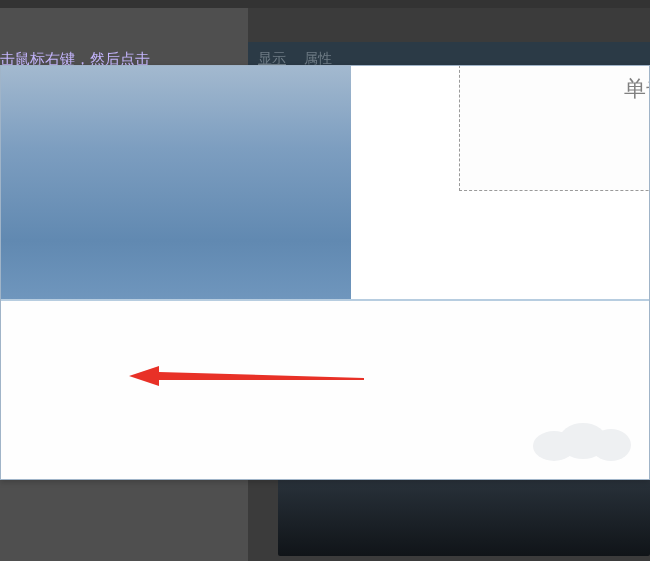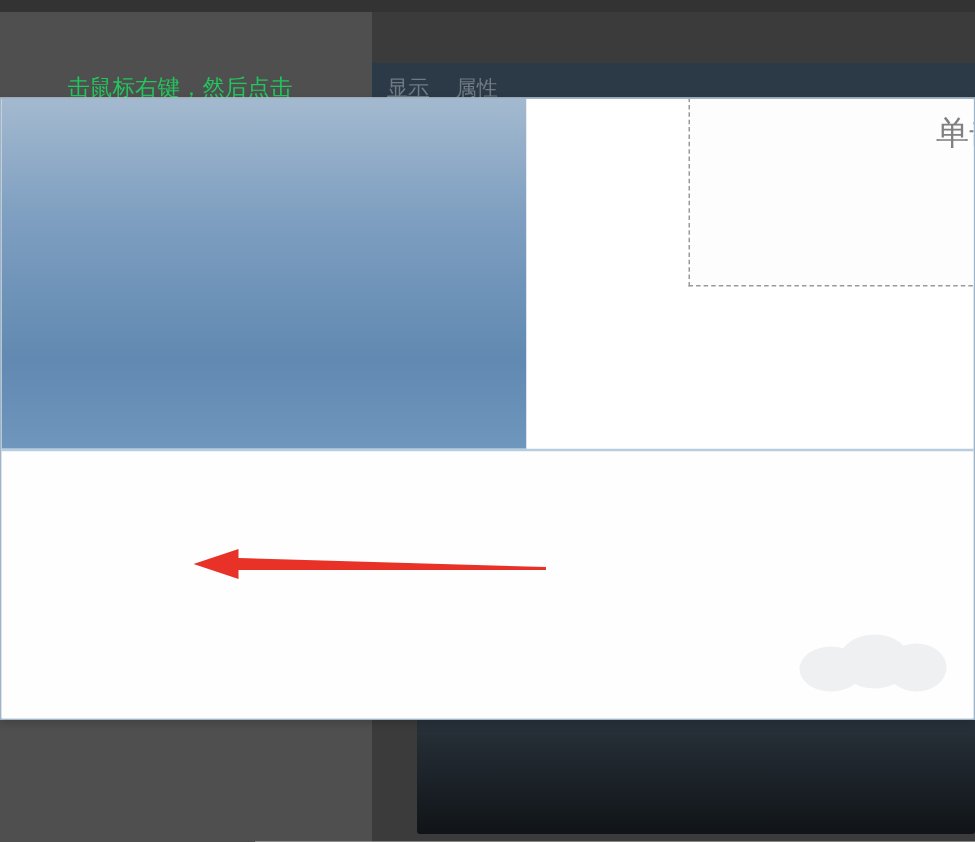--- a/index.html
+++ b/index.html
@@ -13,25 +13,24 @@
     }
     .bg-sidebar {
       position: absolute;
       left: 0; top: 8px; width: 248px; height: 553px;
       background: #4f4f4f;
     }
     .bg-sidebar-text {
       position: absolute;
       left: 0; top: 40px;
       width: 240px;
-      color: #22c55e;
+      color: #c4b5fd;
       font-size: 15px;
       line-height: 1.4;
       white-space: nowrap;
-      text-align: center;
     }
     .bg-main {
       position: absolute;
       left: 248px; top: 8px; width: 402px; height: 553px;
       background: #3b3b3b;
     }
     .bg-panel-header {
       position: absolute;
       left: 248px; top: 42px; width: 402px; height: 34px;
       background: #2b3a46;

